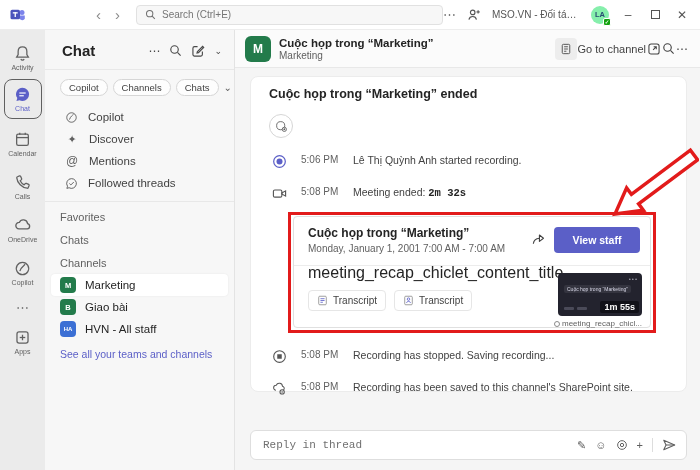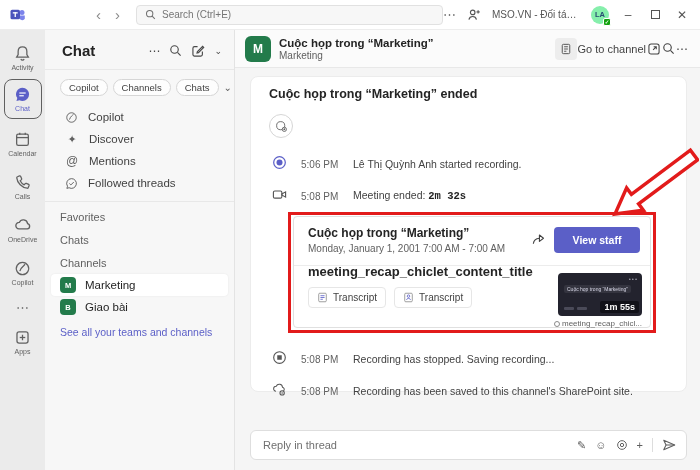--- a/index.html
+++ b/index.html
@@ -64,57 +64,57 @@
   .m-subtitle { font-size:10px; color:#616161; margin-top:1px; }
   .m-hright { margin-left:auto; display:flex; align-items:center; gap:1px; color:#424242; }
   .m-boxicon { width:22px; height:22px; background:#ededed; border-radius:4px; display:flex; align-items:center; justify-content:center; }
   .m-gotochannel { font-size:11px; color:#424242; }
   .m-hright .dots { font-size:12px; color:#424242; }
 
   
   .thread-card { margin:8px 13px 0 15px; background:#fff; border:1px solid #ececec; border-radius:8px; height:316px; position:relative; }
   .t-heading { font-size:12.5px; font-weight:bold; color:#242424; padding:10px 0 0 18px; }
   .t-circlebtn { width:24px; height:24px; border:1px solid #d6d6d6; border-radius:50%; background:#fff; margin:13px 0 0 18px; display:flex; align-items:center; justify-content:center; color:#616161; }
-  .msg-row { display:flex; align-items:flex-end; margin:0 0 0 20px; height:16px; }
+  .msg-row { display:flex; align-items:flex-start; margin:0 0 0 20px; height:16px; }
   .msg-row .mi { width:16px; display:flex; justify-content:center; }
   .msg-time { width:46px; margin-left:14px; font-size:10px; color:#616161; white-space:nowrap; }
   .msg-text { margin-left:6px; font-size:10.5px; color:#424242; white-space:nowrap; }
   .msg-text b { color:#242424;font-family:Liberation Mono, monospace; }
   .m1 { margin-top:16px; }
   .m2 { margin-top:16px; }
   .m3 { margin-top:21px; }
   .m4 { margin-top:16px; }
 
   
   .recap-wrap { position:relative; margin:14px 0 0 42px; width:358px; }
   .recap { background:#fff; border:1px solid #e0e0e0; border-radius:4px; height:112px; position:relative; }
   .r-title { font-size:12px; font-weight:bold; padding:9px 0 0 14px; color:#242424; }
   .r-date { font-size:10px; color:#616161; padding:3px 0 0 14px; }
   .r-share { position:absolute; top:15px; right:104px; color:#424242; }
   .r-viewbtn { position:absolute; top:10px; right:10px; width:86px; height:26px; background:#5b5fc7; color:#fff; font-size:10.5px; font-weight:bold; border:0; border-radius:4px; display:flex; align-items:center; justify-content:center; font-family:inherit; }
   .r-divider { position:absolute; top:48px; left:0; width:100%; height:1px; background:#ececec; }
-  .r-chiclet { font-size:13px; font-weight:bold; color:#242424; padding:10px 0 0 14px; }
+  .r-chiclet { font-size:16px; font-weight:normal; color:#242424; padding:10px 0 0 14px; }
   .r-chips { display:flex; gap:8px; margin:8px 0 0 14px; }
   .chip { display:flex; align-items:center; gap:5px; border:1px solid #e6e6e6; background:#fff; border-radius:4px; height:21px; padding:0 8px; font-size:10px; color:#424242; font-family:inherit; }
   .r-thumb { position:absolute; top:56px; right:8px; width:84px; height:43px; background:#23232e; border-radius:4px; overflow:hidden; }
   .thumb-menu { position:absolute; top:3px; right:4px; color:#9a9aa8; font-size:6px; letter-spacing:1px; }
   .thumb-title { position:absolute; top:12px; left:6px; background:#34343f; color:#d8d8e8; font-size:5px; padding:1px 3px; border-radius:2px; white-space:nowrap; }
   .thumb-bars { position:absolute; left:6px; bottom:6px; display:flex; gap:3px; }
   .thumb-bars i { display:block; width:10px; height:3px; background:#4a4a58; border-radius:1px; }
   .thumb-duration { position:absolute; right:3px; bottom:3px; background:#111118; color:#fff; font-size:9px; font-weight:bold; padding:1px 4px; border-radius:2px; }
   .r-caption { position:absolute; top:102px; right:4px; width:92px; font-size:8px; color:#616161; white-space:nowrap; overflow:hidden; display:flex; align-items:center; gap:2px; }
   .r-caption .cdot { width:6px; height:6px; border:1px solid #8a8a8a; border-radius:50%; flex:none; }
 
   
   .annot-rect { position:absolute; left:-5px; top:-4px; width:368px; height:121px; border:3px solid #e21b1b; z-index:30; pointer-events:none; }
   .annot-arrow { position:absolute; left:318px; top:-70px; width:88px; height:72px; z-index:31; pointer-events:none; }
 
   
   .composer { margin:38px 13px 0 15px; height:30px; background:#fff; border:1px solid #dedede; border-radius:6px; display:flex; align-items:center; padding:0 10px 0 12px; }
-  .composer input { border:0; outline:0; flex:1; font-size:11px; color:#424242; font-family:Liberation Sans, sans-serif; background:transparent; }
+  .composer input { border:0; outline:0; flex:1; font-size:11px; color:#424242; font-family:Liberation Mono, monospace; background:transparent; }
   .composer input::placeholder { color:#707070; }
   .c-icons { display:flex; align-items:center; gap:9px; color:#5f5f5f; }
   .c-icons .g { font-size:11px; }
   .c-div { width:1px; height:14px; background:#ddd; }
 </style>
 </head>
 <body>
 
 <div class="titlebar">
   <span class="tb-logo">
@@ -289,20 +289,24 @@
   <div class="sb-section">Chats</div>
   <div class="sb-section">Channels</div>
   <div class="sb-channels">
     <div class="ch-row active">
       <span class="ch-avatar ch-green">M</span>
       <span>Marketing</span>
     </div>
     <div class="ch-row">
       <span class="ch-avatar ch-green">B</span>
       <span>Giao bài</span>
+    </div>
+    <div class="ch-row">
+      <span class="ch-avatar ch-blue small-text">HA</span>
+      <span>HVN - All staff</span>
     </div>
   </div>
   <div class="sb-seeall">See all your teams and channels</div>
 </div>
 
 <div class="main">
   <div class="m-header">
     <span class="m-avatar">M</span>
     <span class="m-titles">
       <div class="m-title">Cuộc họp trong “Marketing”</div>

